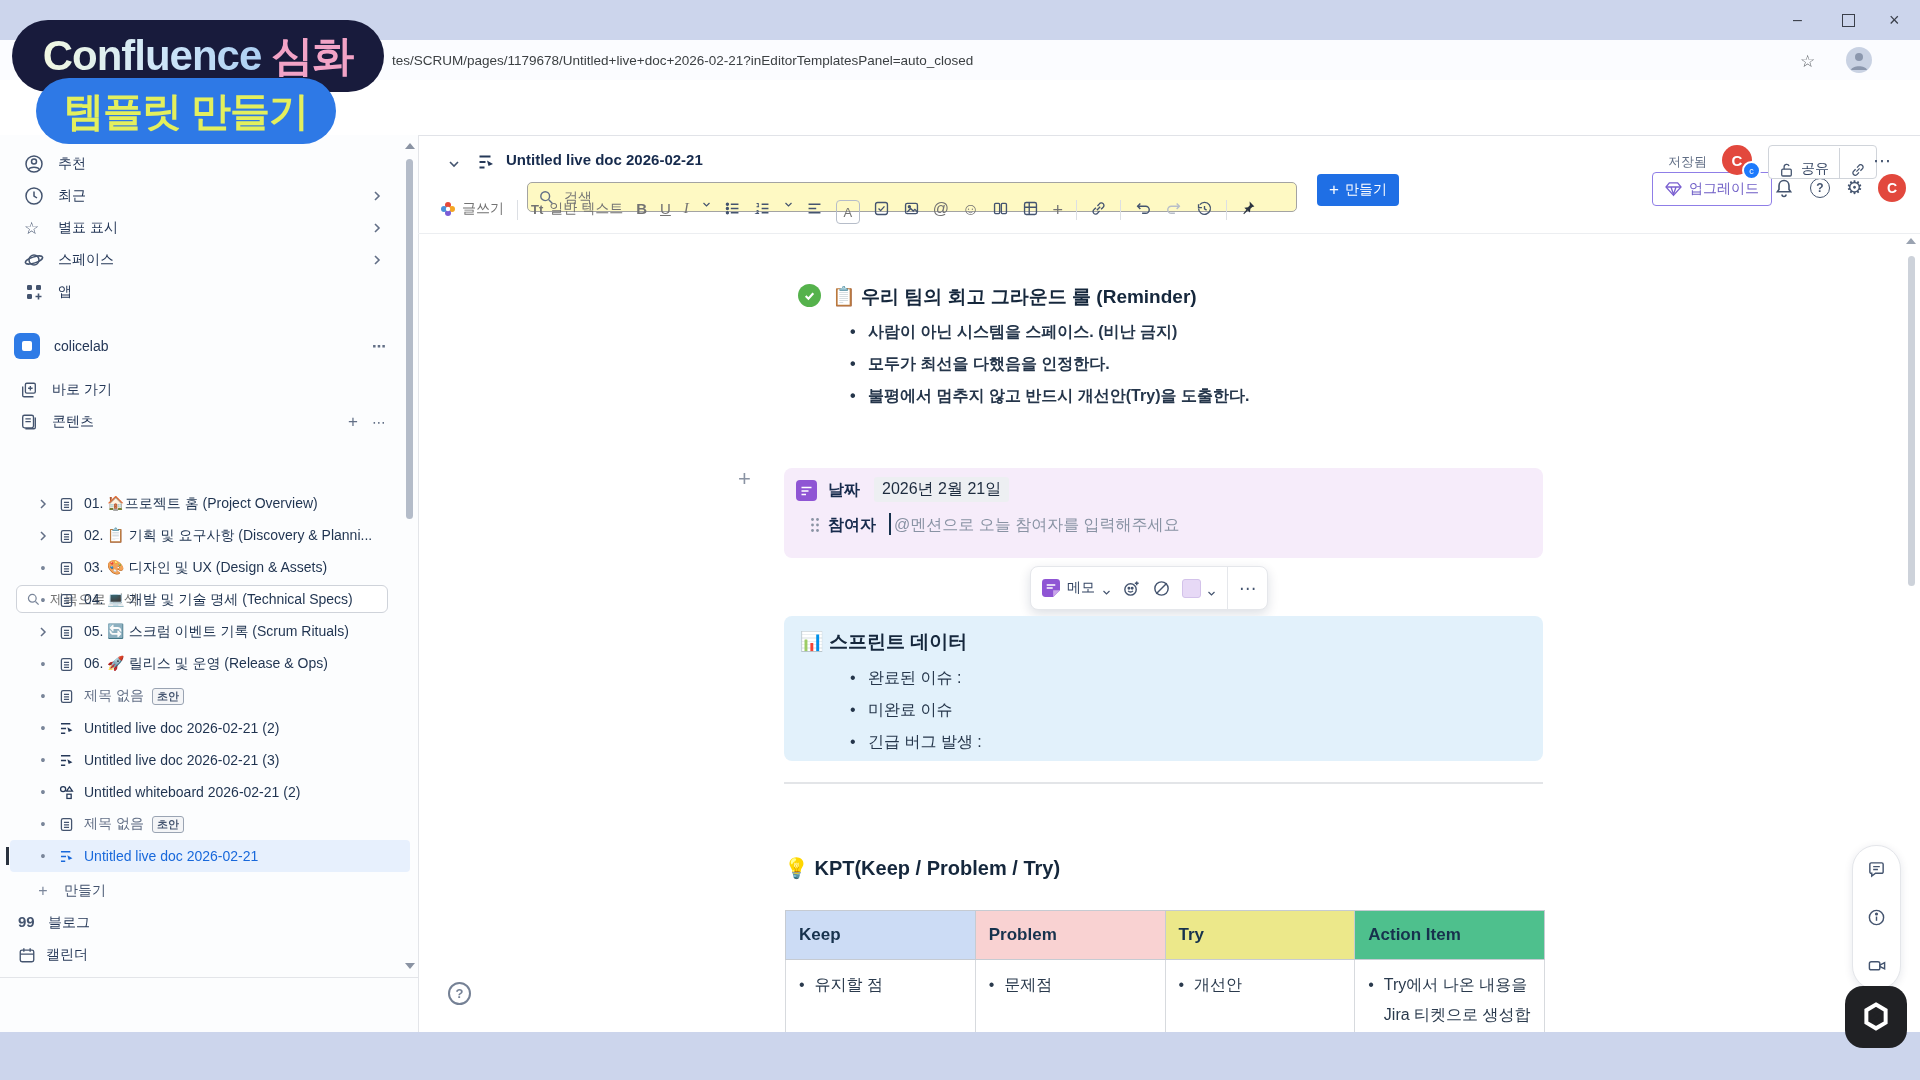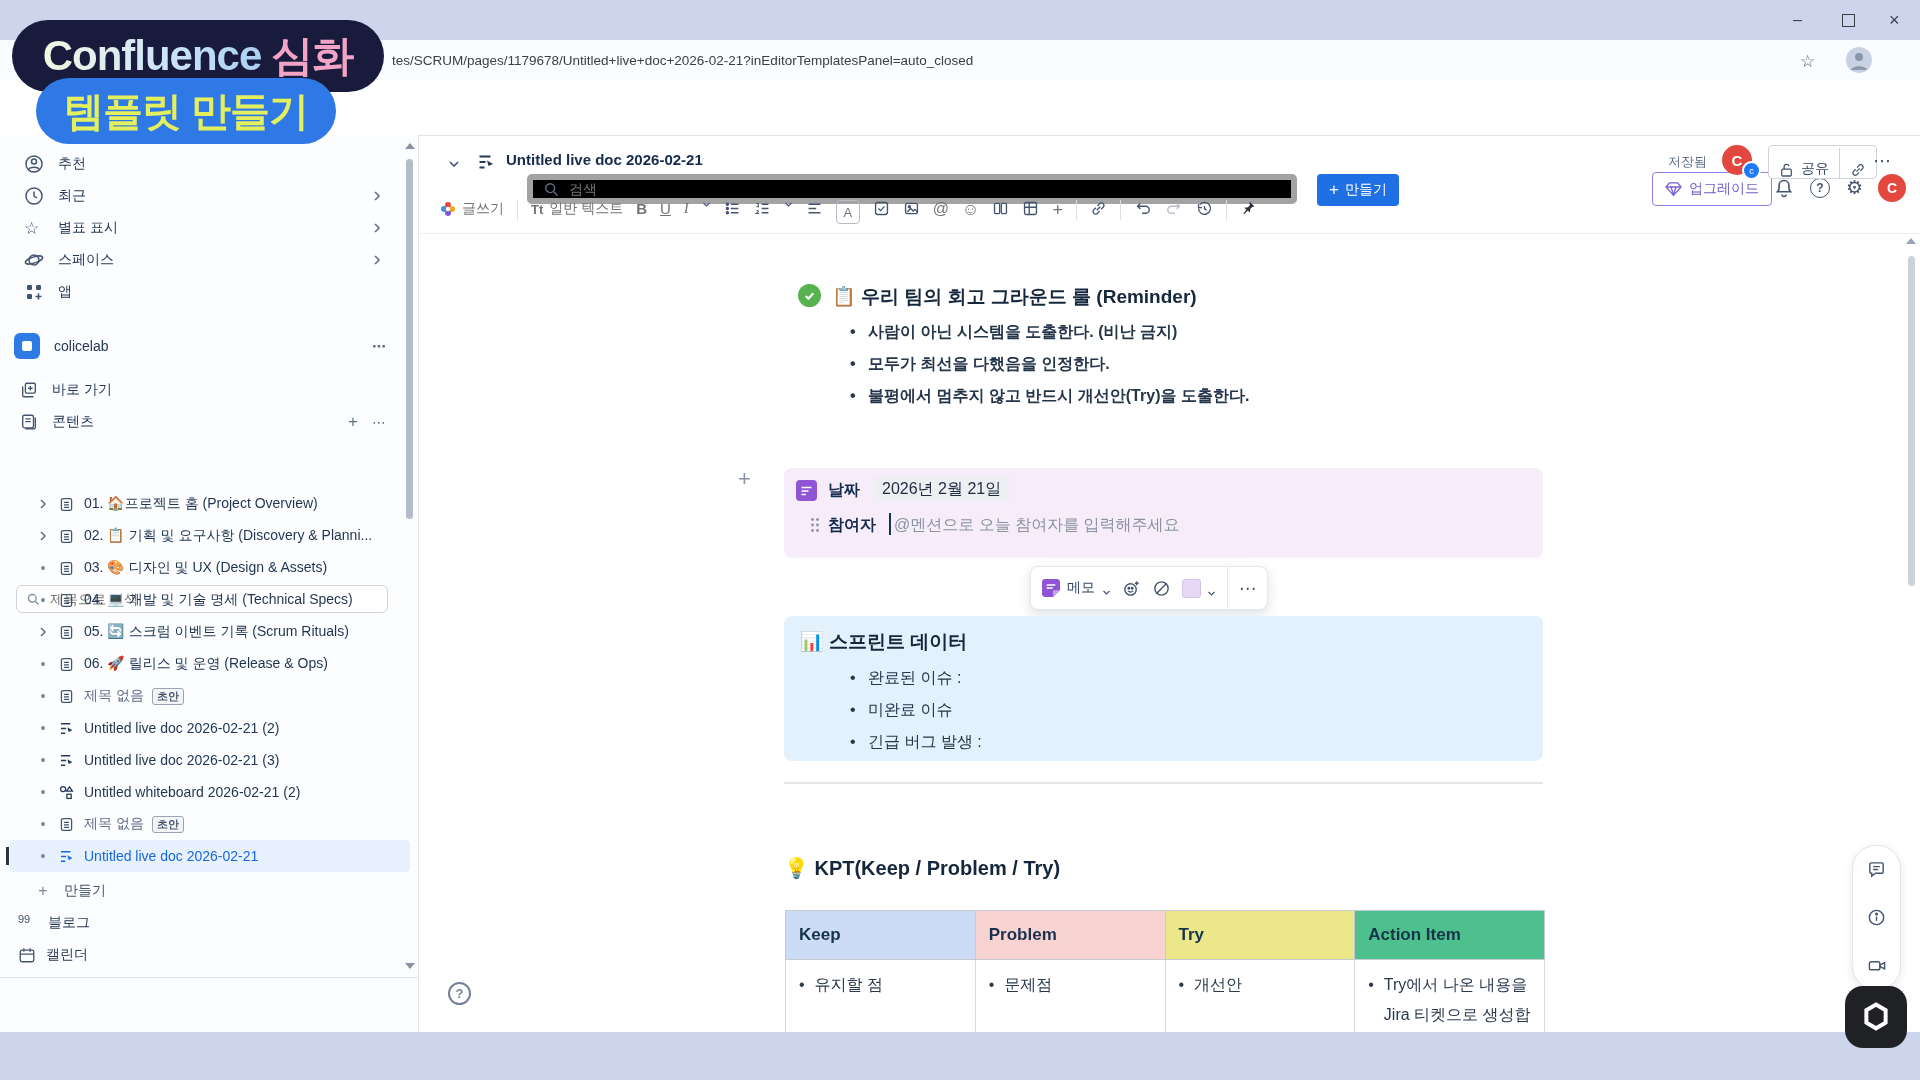--- a/index.html
+++ b/index.html
@@ -7,21 +7,21 @@
   .abs{position:absolute}
   .flex{display:flex;align-items:flex-end}
   svg{display:block}
   
   #tabstrip{left:0;top:0;width:1920px;height:40px;background:#ccd5ec}
   #addressbar{left:0;top:40px;width:1920px;height:40px;background:#fbfcff;border-bottom:1px solid #e3e6ee}
   .winbtn{color:#3a3f4a;font-size:16px;line-height:40px}
   #url{left:392px;top:0;height:40px;font-size:13.5px;color:#3c4043;display:flex;align-items:center}
   
   #appheader{left:0;top:80px;width:1920px;height:55px;background:#fff;border-bottom:1px solid #e1e3e8}
-  #gsearch{left:527px;top:94px;width:770px;height:30px;border:6px solid #a3a3a3;border-radius:5px;background:#000000;display:flex;align-items:center;padding:0 10px;box-sizing:border-box;gap:8px}
+  #gsearch{left:527px;top:102px;width:770px;height:30px;border:1px solid #a3a3a3;border-radius:5px;background:#fef9c3;display:flex;align-items:center;padding:0 10px;box-sizing:border-box;gap:8px}
   #gsearch input{border:0;outline:0;flex:1;font-size:14px;color:#626f86;font-family:inherit;background:transparent}
   .bluebtn{background:#1f6fe5;color:#fff;border:none;border-radius:4px;font-size:14px;font-family:inherit;display:flex;align-items:center;gap:6px;padding:0 12px;height:32px}
   #upgrade{border:1px solid #8f7ee7;color:#6e5dc6;border-radius:4px;background:#fff;font-size:14px;font-family:inherit;display:flex;align-items:center;gap:7px;padding:0 12px;height:34px}
   .hicon{color:#44546f}
   .avatar{border-radius:50%;background:#e2483d;color:#fff;display:flex;align-items:center;justify-content:center;font-weight:700}
   
   #badge1{left:12px;top:20px;width:372px;height:72px;background:#181b3c;border-radius:36px;display:flex;align-items:center;justify-content:center;z-index:60;font-weight:800;font-size:42px;letter-spacing:-1px}
   #badge1 .grad{background:linear-gradient(90deg,#f2f8e2,#cfe6f8,#a9cdf2);-webkit-background-clip:text;background-clip:text;color:transparent;padding-right:10px}
   #badge1 .pink{color:#f2a3c6}
   #badge1:after{content:"";position:absolute;left:88px;bottom:-18px;border:14px solid transparent;border-top-color:#181b3c;border-left-color:#181b3c;transform:rotate(12deg)}
@@ -354,21 +354,21 @@
         </svg>
       </span>
     <span class="lb">Untitled live doc 2026-02-21</span>
   </div>
   <div class="trow" style="top:740px;color:#44546f">
     <span class="exp" style="font-size:16px">+</span>
     <span class="lb" style="margin-left:14px">만들기</span>
   </div>
 
   <div class="navrow" style="top:772px">
-    <span class="nicon" style="margin-left:18px;width:22px;font-weight:400;font-size:11px;color:#44546f">99</span>
+    <span class="nicon" style="margin-left:18px;width:22px;font-weight:700;font-size:15px;color:#44546f">99</span>
     <span class="lab" style="margin-left:8px">블로그</span>
   </div>
   <div class="navrow" style="top:804px">
     <svg class="nicon" style="margin-left:18px;width:18px;height:18px" viewBox="0 0 20 20" fill="none" stroke="#44546f" stroke-width="1.5">
         <rect x="2.5" y="4.5" width="15" height="13" rx="2"></rect>
         <path d="M6.5 2.5v4M13.5 2.5v4M2.5 9h15"></path>
       </svg>
     <span class="lab" style="margin-left:10px">캘린더</span>
   </div>
 
@@ -533,21 +533,21 @@
 
 <div class="panel" style="top:272px;height:144px">
   <span class="abs" style="left:14px;top:12px;width:23px;height:23px;border-radius:50%;background:#55b24c;display:flex;align-items:center;justify-content:center">
     <svg width="13" height="13" viewBox="0 0 12 12" fill="none" stroke="#fff" stroke-width="2">
         <path d="M2.5 6.5l2.5 2.5 4.5-5"></path>
       </svg>
   </span>
   <div class="abs ptitle" style="left:48px;top:12px">📋 우리 팀의 회고 그라운드 룰 (Reminder)</div>
   <div class="abs bul" style="left:66px;top:44px;font-weight:700">
       <span class="d">•</span>
-      <span>사람이 아닌 시스템을 도출한다. (비난 금지)</span>
+      <span>사람이 아닌 시스템을 스페이스. (비난 금지)</span>
     </div>
   <div class="abs bul" style="left:66px;top:76px;font-weight:700">
       <span class="d">•</span>
       <span>모두가 최선을 다했음을 인정한다.</span>
     </div>
   <div class="abs bul" style="left:66px;top:108px;font-weight:700">
       <span class="d">•</span>
       <span>불평에서 멈추지 않고 반드시 개선안(Try)을 도출한다.</span>
     </div>
 </div>

